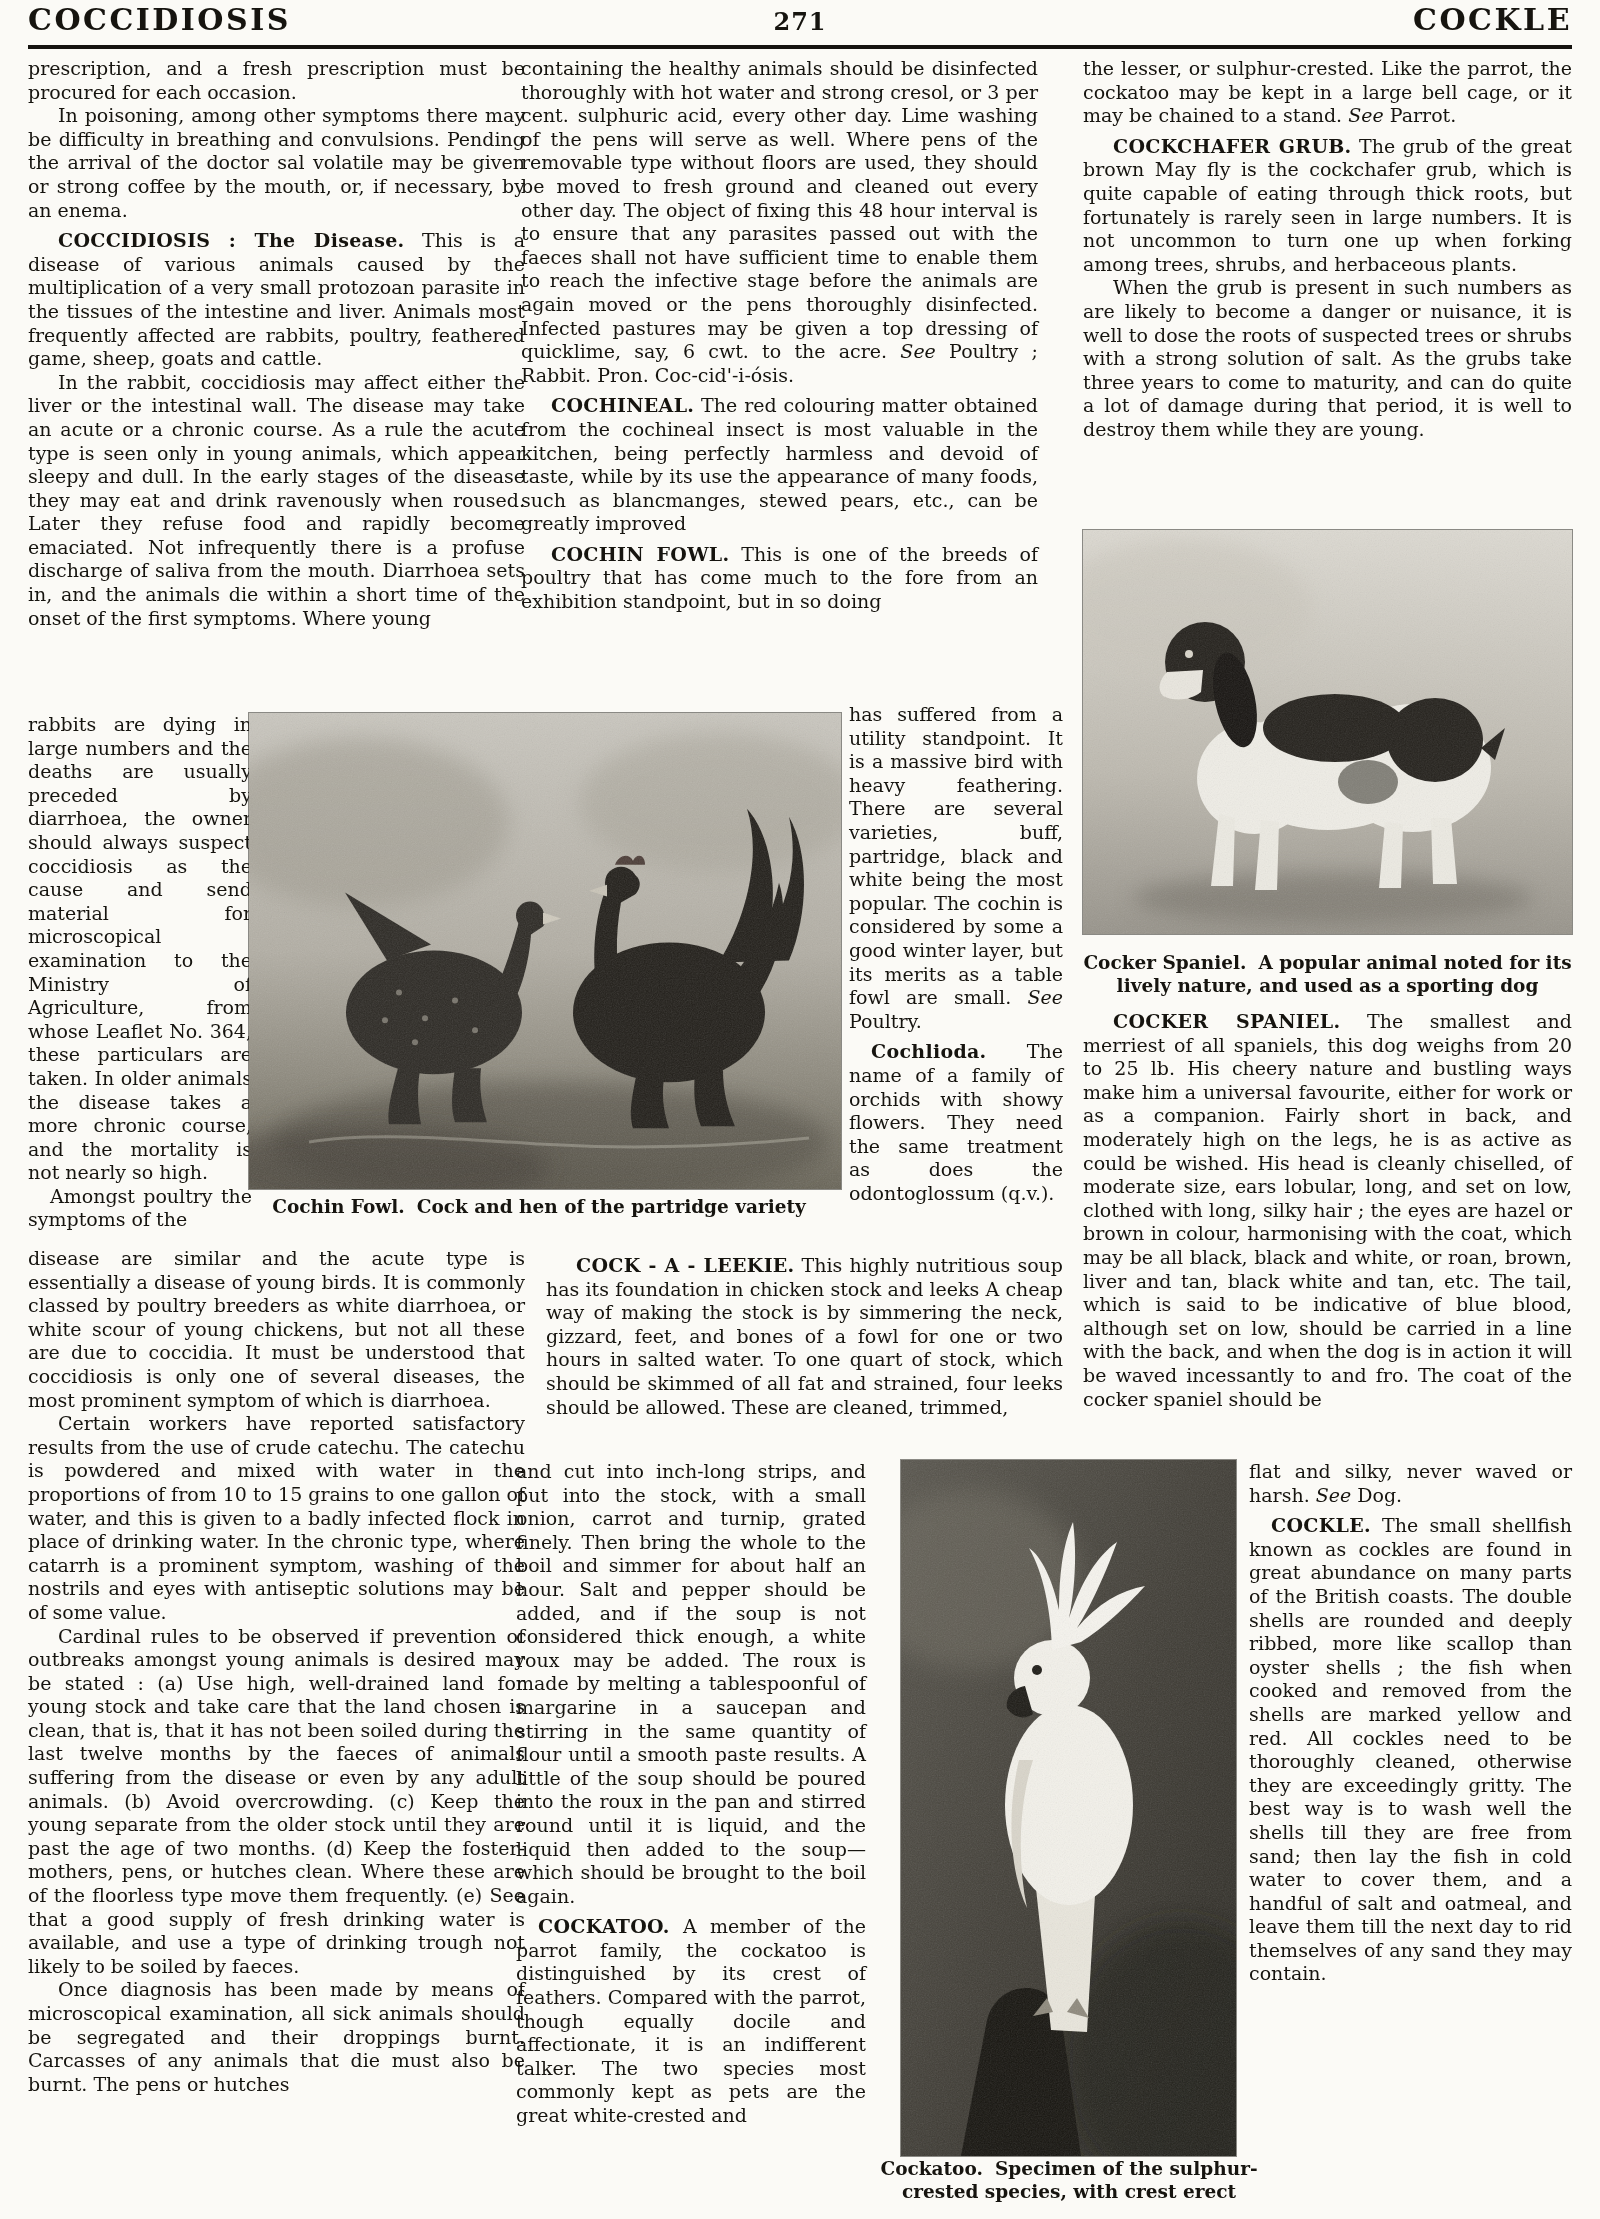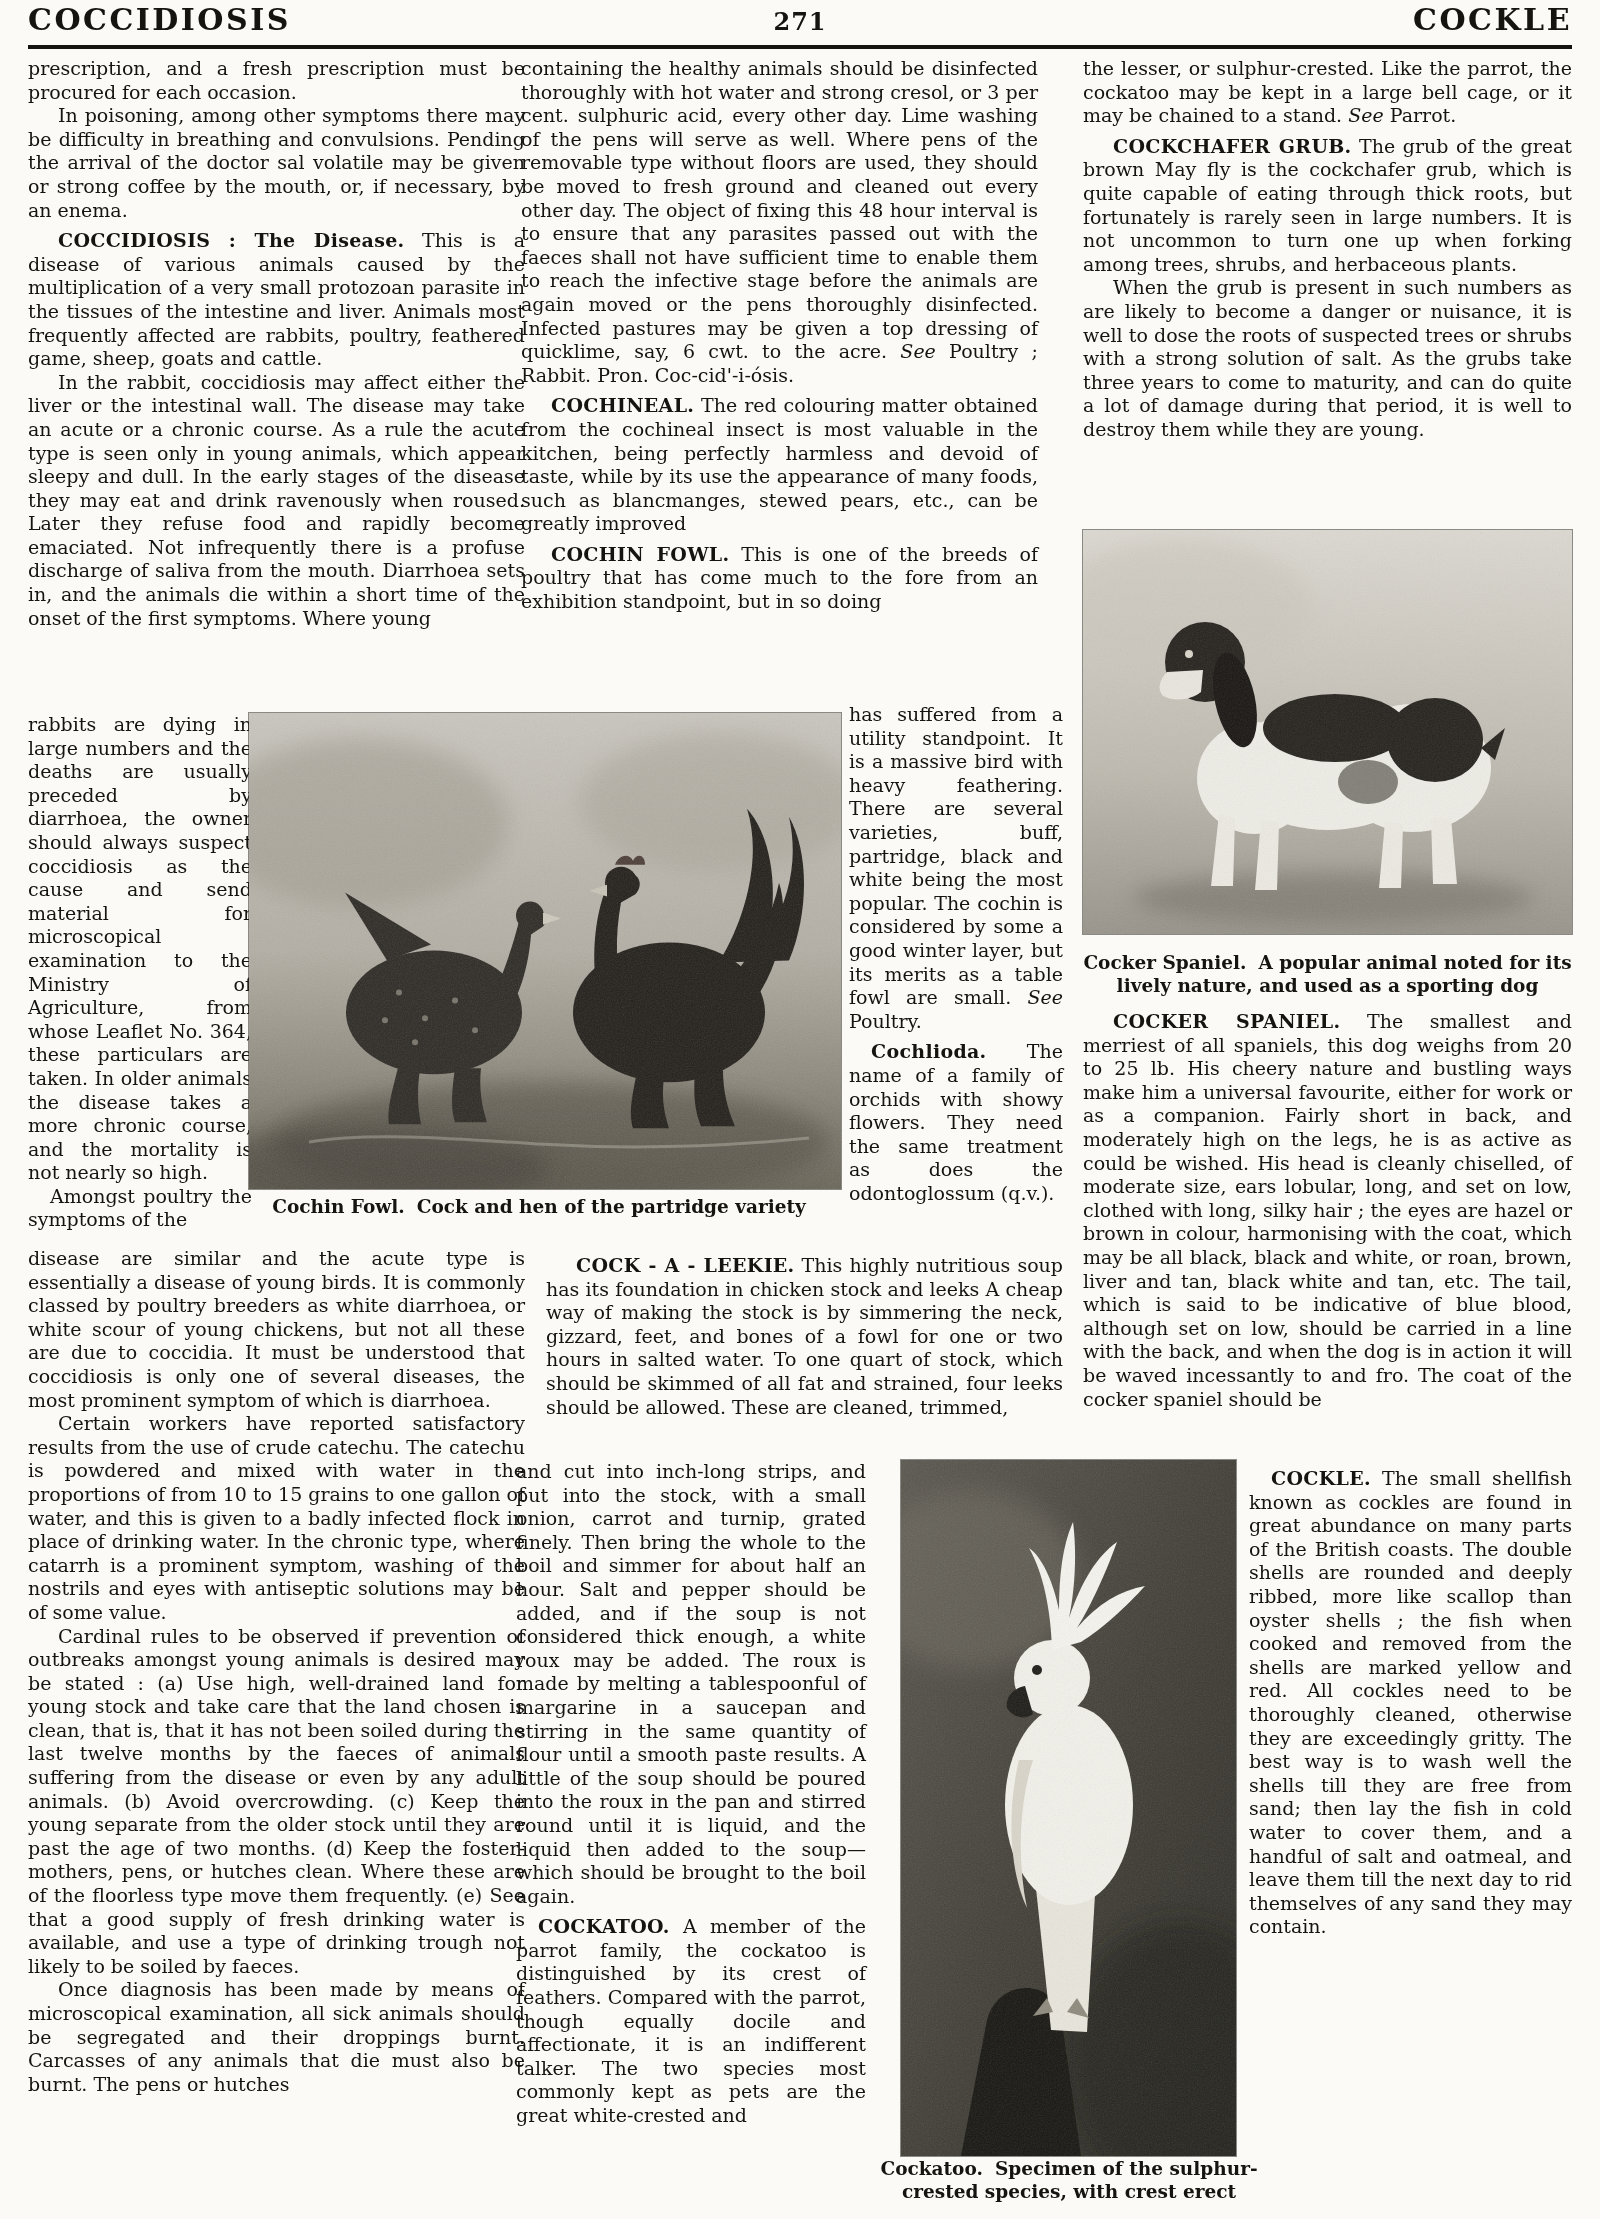--- a/index.html
+++ b/index.html
@@ -84,20 +84,21 @@
     <p class="cont"><span>the lesser, or sulphur-crested.  Like the parrot, the cockatoo may be kept in a large bell cage, or it may be chained to a stand.  <i>See</i> Parrot.</span></p>
     <p class="entry"><b class="term">COCKCHAFER GRUB.</b> <span>The grub of the great brown May fly is the cockchafer grub, which is quite capable of eating through thick roots, but fortunately is rarely seen in large numbers.  It is not uncommon to turn one up when forking among trees, shrubs, and herbaceous plants.</span></p>
     <p><span>When the grub is present in such numbers as are likely to become a danger or nuisance, it is well to dose the roots of suspected trees or shrubs with a strong solution of salt.  As the grubs take three years to come to maturity, and can do quite a lot of damage during that period, it is well to destroy them while they are young.</span></p>
   </section>
 
   <section class="tb" style="left:1083px;top:1010px;width:489px;">
     <p class="entry" style="margin-top:0;"><b class="term">COCKER SPANIEL.</b> <span>The smallest and merriest of all spaniels, this dog weighs from 20 to 25 lb.  His cheery nature and bustling ways make him a universal favourite, either for work or as a companion.  Fairly short in back, and moderately high on the legs, he is as active as could be wished.  His head is cleanly chiselled, of moderate size, ears lobular, long, and set on low, clothed with long, silky hair ; the eyes are hazel or brown in colour, harmonising with the coat, which may be all black, black and white, or roan, brown, liver and tan, black white and tan, etc.  The tail, which is said to be indicative of blue blood, although set on low, should be carried in a line with the back, and when the dog is in action it will be waved incessantly to and fro.  The coat of the cocker spaniel should be</span></p>
   </section>
 
   <section class="tb narrow" style="left:1249px;top:1460px;width:323px;">
+    <p class="cont"><span>flat and silky, never waved or harsh.  <i>See</i> Dog.</span></p>
     <p class="entry"><b class="term">COCKLE.</b> <span>The small shellfish known as cockles are found in great abundance on many parts of the British coasts. The double shells are rounded and deeply ribbed, more like scallop than oyster shells ; the fish when cooked and removed from the shells are marked yellow and red.  All cockles need to be thoroughly cleaned, otherwise they are exceedingly gritty.  The best way is to wash well the shells till they are free from sand; then lay the fish in cold water to cover them, and a handful of salt and oatmeal, and leave them till the next day to rid themselves of any sand they may contain.</span></p>
   </section>
 
   <figure class="photo" style="left:249px;top:713px;width:592px;height:476px;">
     <svg viewBox="0 0 592 477" preserveAspectRatio="none">
       <defs>
         <linearGradient id="cfbg" x1="0" y1="0" x2="0" y2="1">
           <stop offset="0" stop-color="#c9c6be"></stop>
             <stop offset="0.5" stop-color="#b2aea4"></stop>
           <stop offset="0.76" stop-color="#8e8a7e"></stop>

